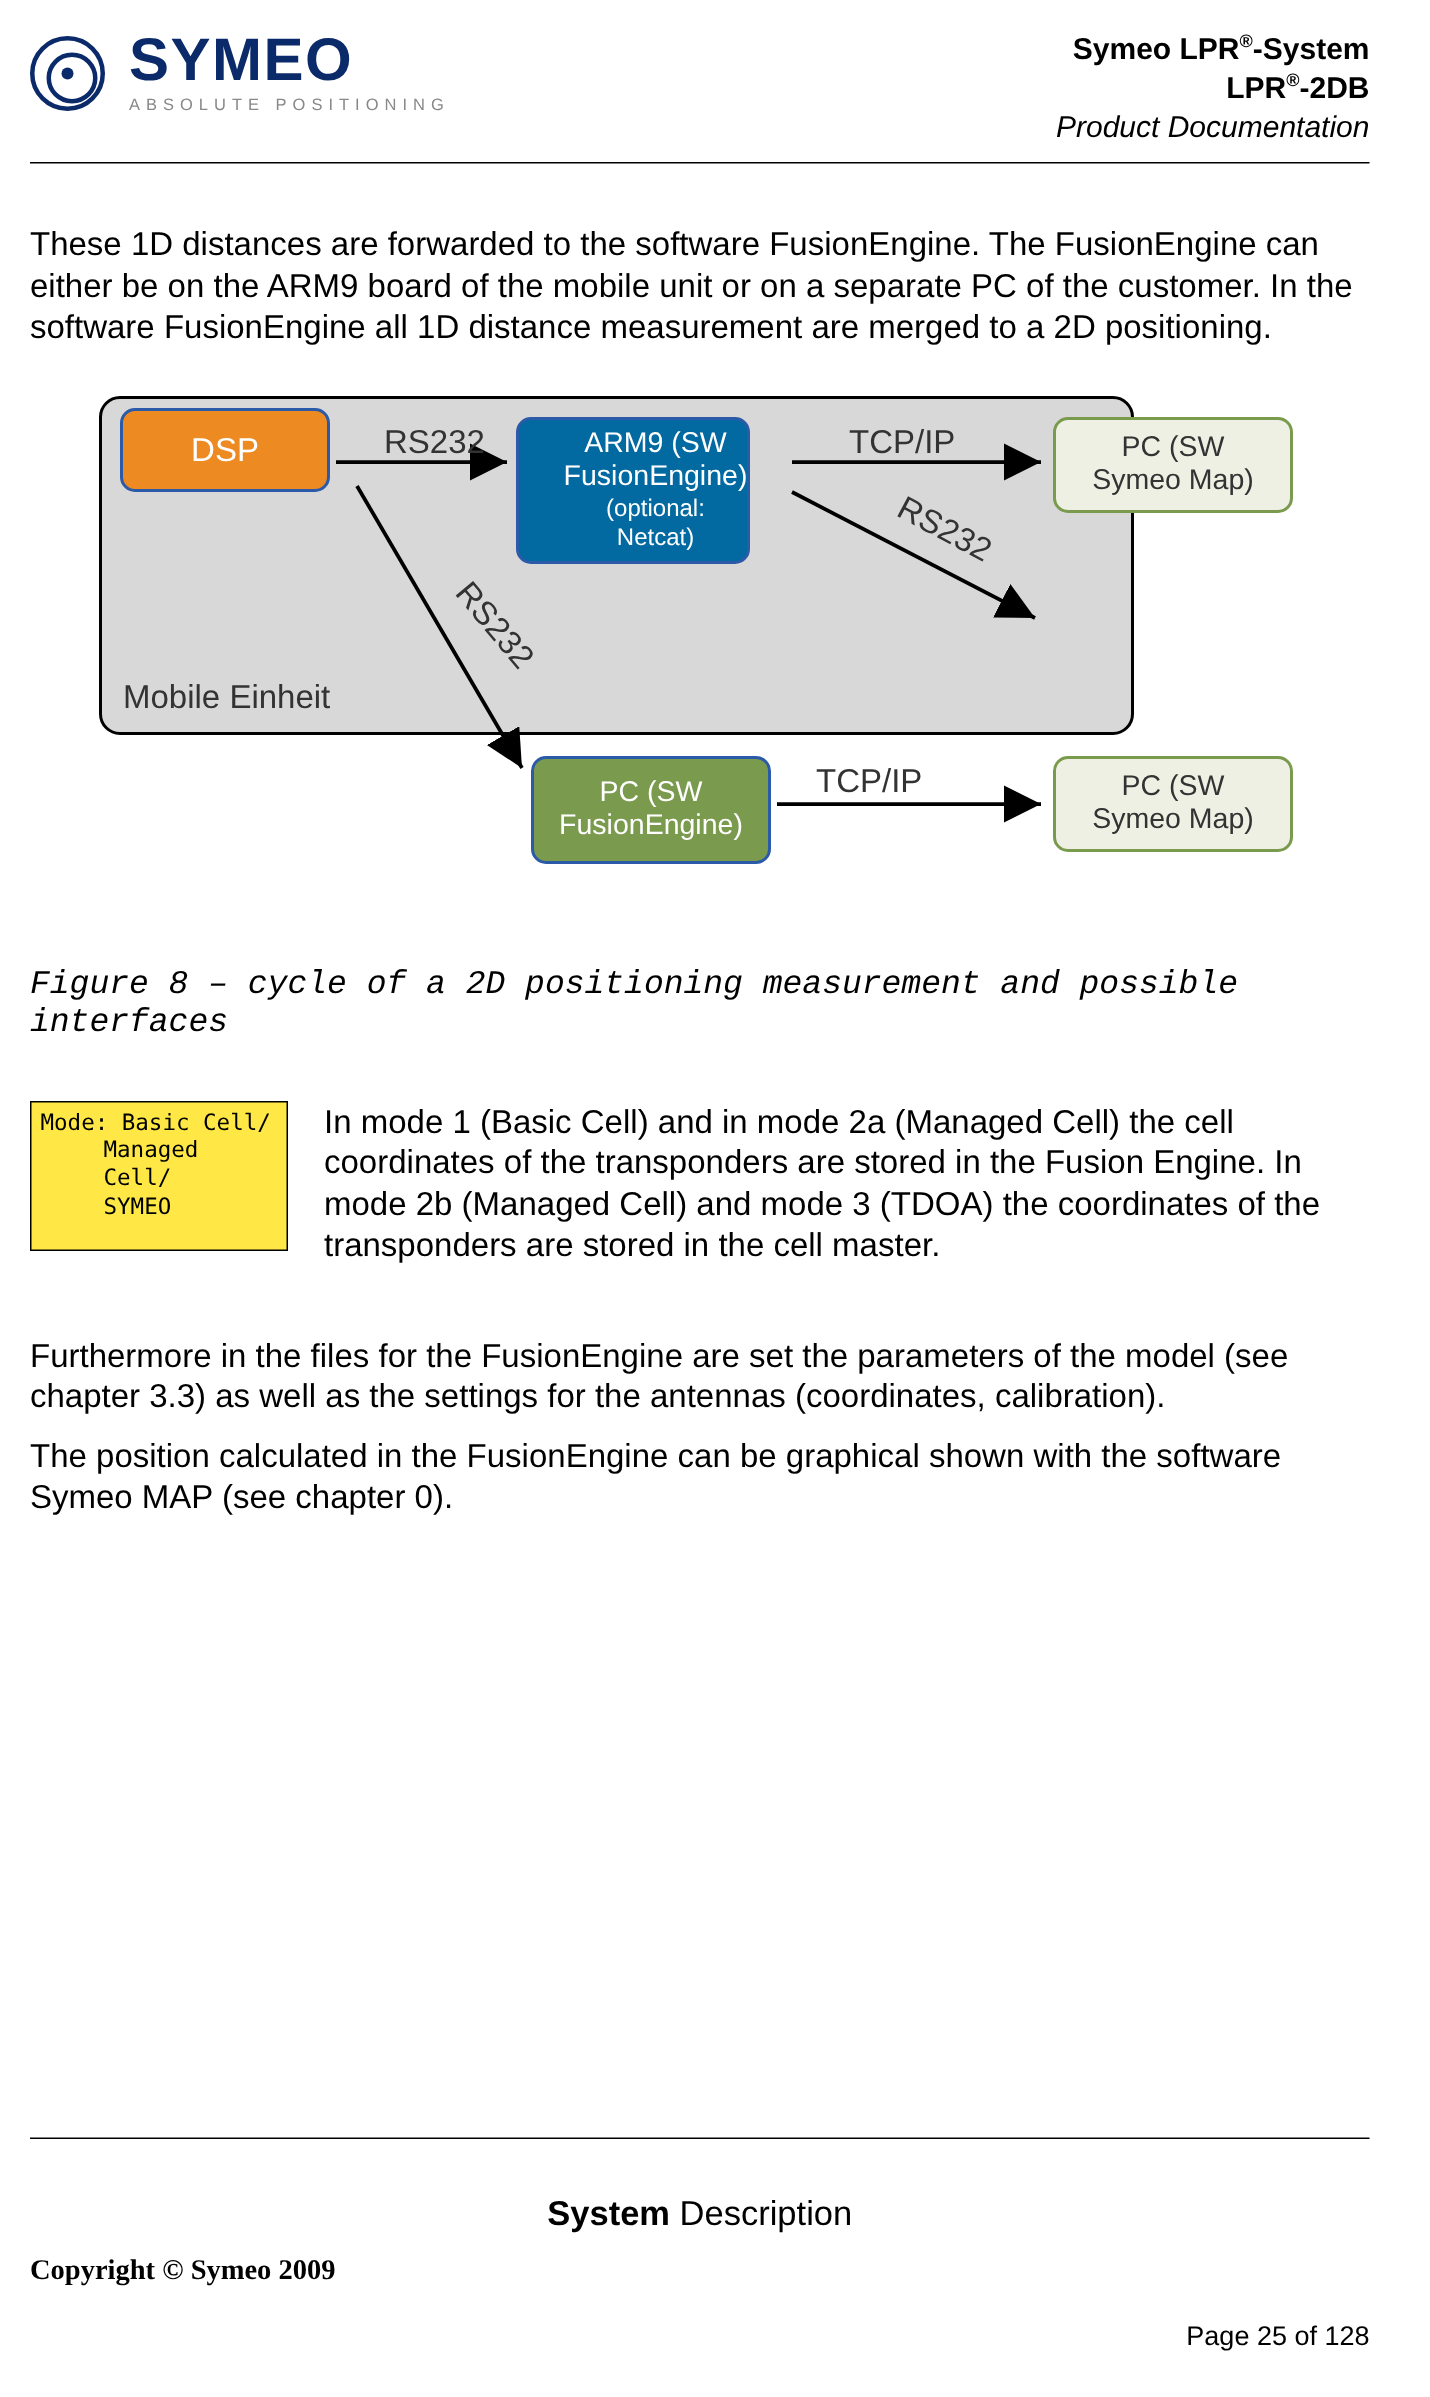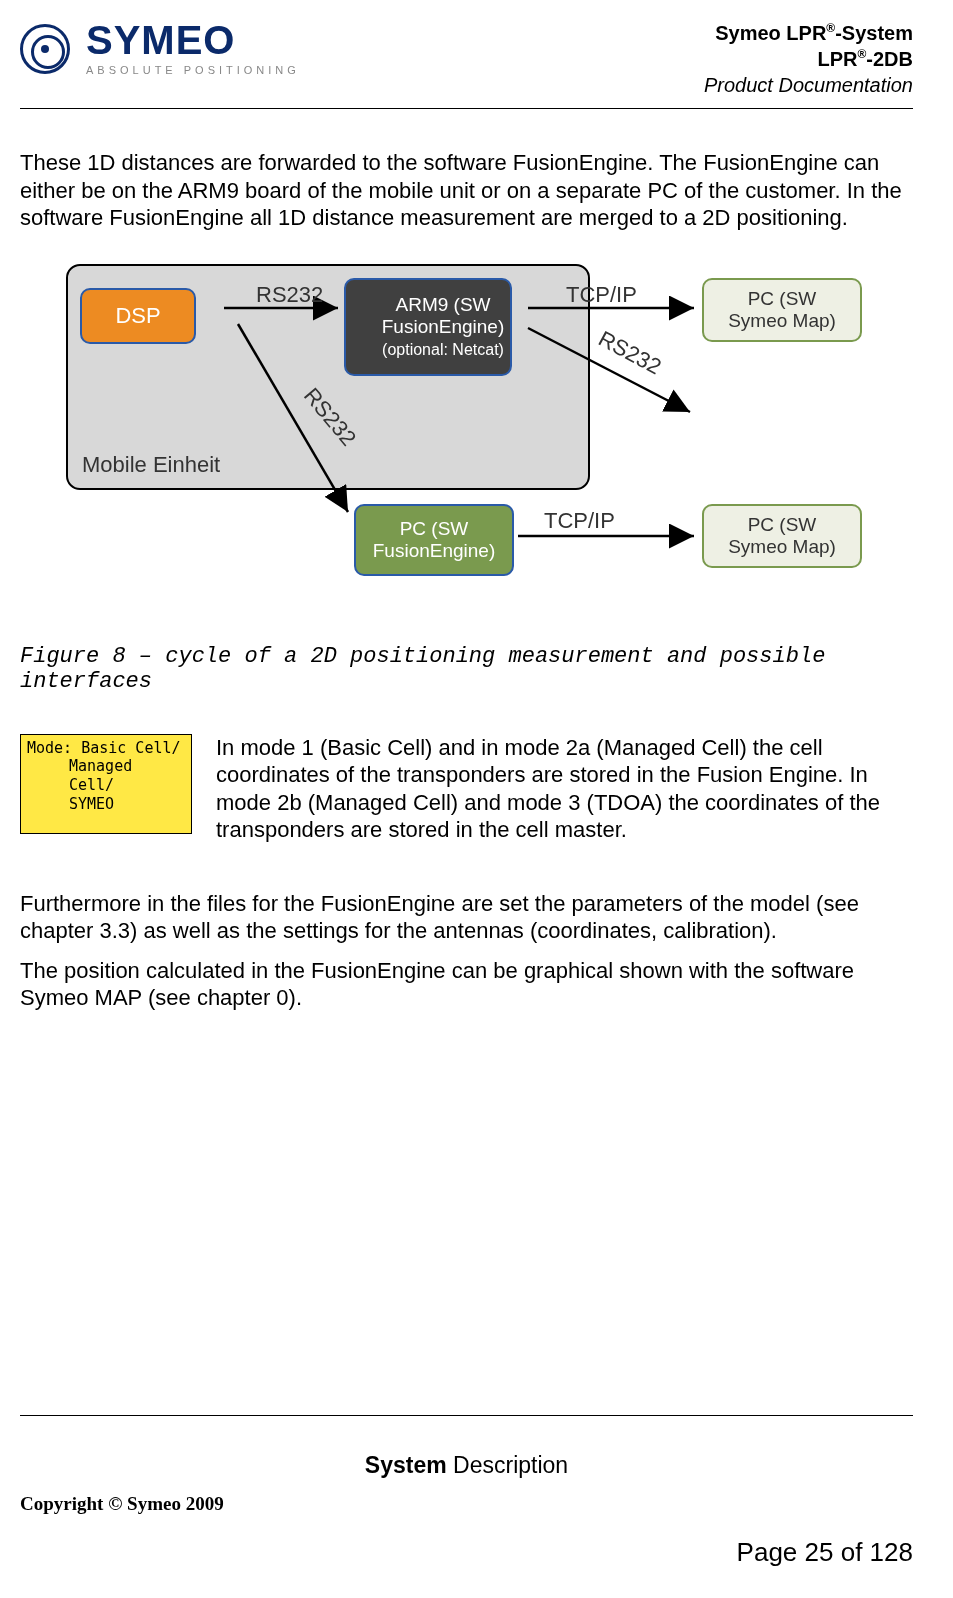--- a/index.html
+++ b/index.html
@@ -81,21 +81,21 @@
     }
     .diagram-wrap {
       position: relative;
       width: 830px;
       height: 330px;
       margin: 0 0 10px 46px;
     }
     .mobile-unit {
       position: absolute;
       left: 0; top: 0;
-      width: 524px; height: 226px;
+      width: 690px; height: 226px;
       background: #d8d8d8;
       border: 2px solid #000;
       border-radius: 14px;
     }
     .mobile-label {
       position: absolute;
       left: 14px;
       bottom: 10px;
       font-size: 22px;
       color: #333;
@@ -107,31 +107,31 @@
       display: flex;
       flex-direction: column;
       align-items: center;
       justify-content: center;
       text-align: center;
       font-size: 19px;
       line-height: 1.15;
       padding: 4px 6px;
     }
     .node-dsp {
-      left: 14px; top: 24px;
-      width: 116px; height: 56px;
+      left: 14px; top: 8px;
+      width: 140px; height: 56px;
       background: #ed8b22;
       border-color: #2a5aa8;
       color: #fff;
       font-size: 22px;
     }
     .node-arm9 {
       left: 278px; top: 14px;
-      width: 168px; height: 98px;
-      background: #404040;
+      width: 156px; height: 98px;
+      background: #0369a1;
       border-color: #2a5aa8;
       color: #fff;
       font-size: 19px;
       padding-left: 36px;
     }
     .node-arm9 .opt { font-size: 16px; margin-top: 3px; }
     .node-pcmap1 {
       left: 636px; top: 14px;
       width: 160px; height: 64px;
       background: #eef0e4;
@@ -188,21 +188,21 @@
     }
     .footer {
       position: absolute;
       left: 20px; right: 40px;
       bottom: 30px;
     }
     .footer-rule { border-top: 1px solid #000; margin-bottom: 6px; }
     .footer-center { text-align: center; font-size: 23px; margin-bottom: 14px; margin-top: 36px; }
     .footer-center .bold { font-weight: bold; }
     .footer-left { font-size: 19px; font-weight: bold; margin-bottom: 22px; font-family: Liberation Serif, serif; }
-    .footer-right { text-align: right; font-size: 26px; }
+    .footer-right { text-align: right; font-size: 18px; }
     svg.arrows { position: absolute; left: 0; top: 0; pointer-events: none; }
   </style>
 </head>
 <body>
 
 <div class="page">
   <div class="header-area">
     <div class="logo">
       <div class="logo-mark"></div>
       <div class="logo-text-block">

